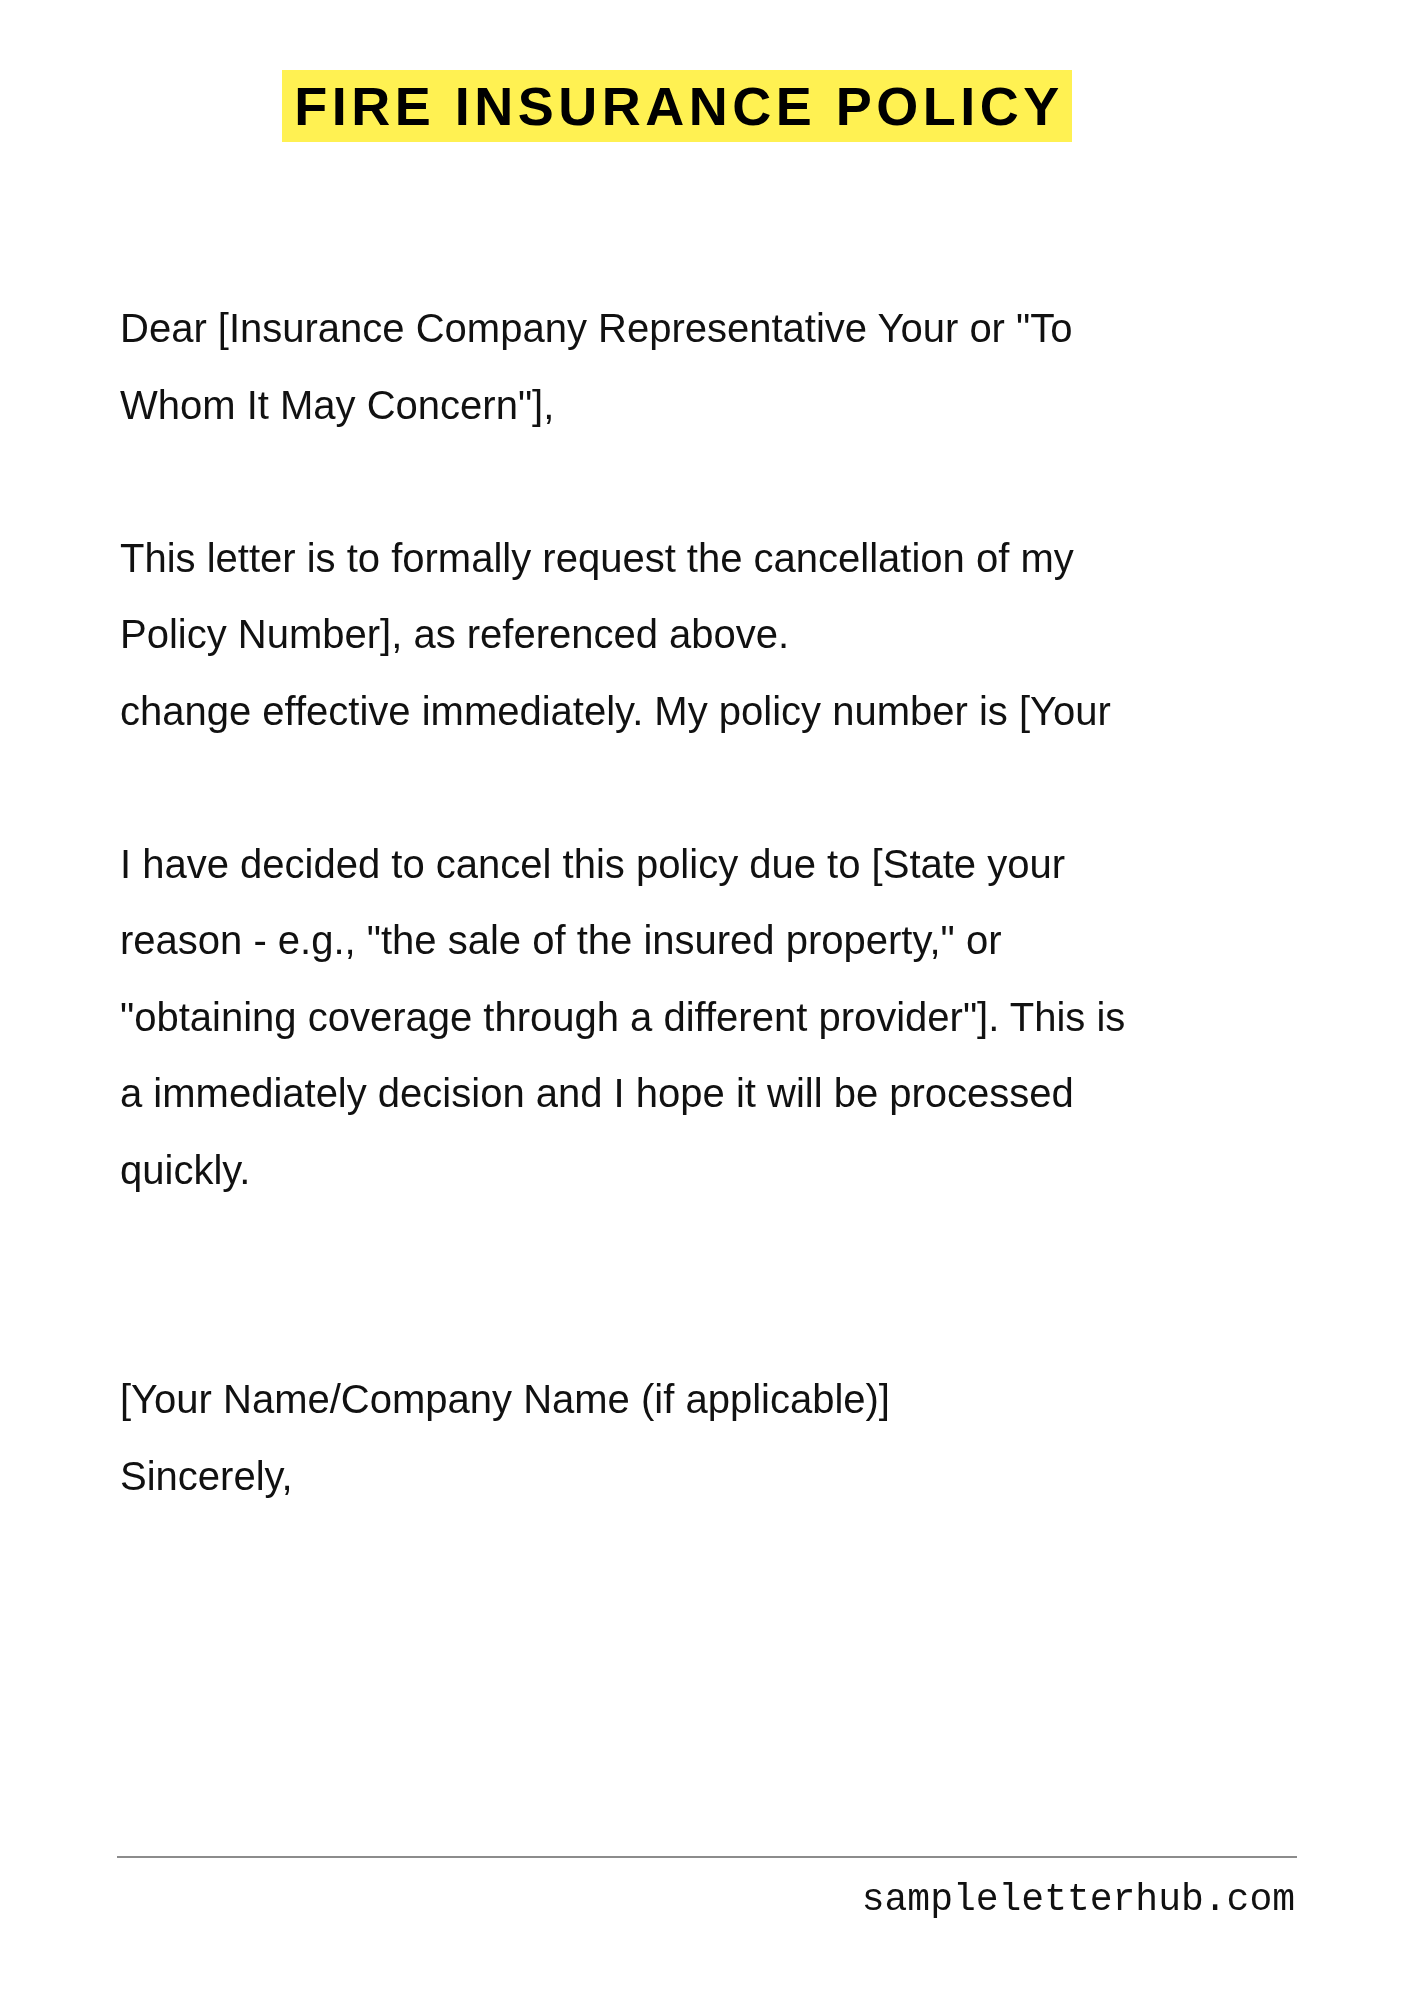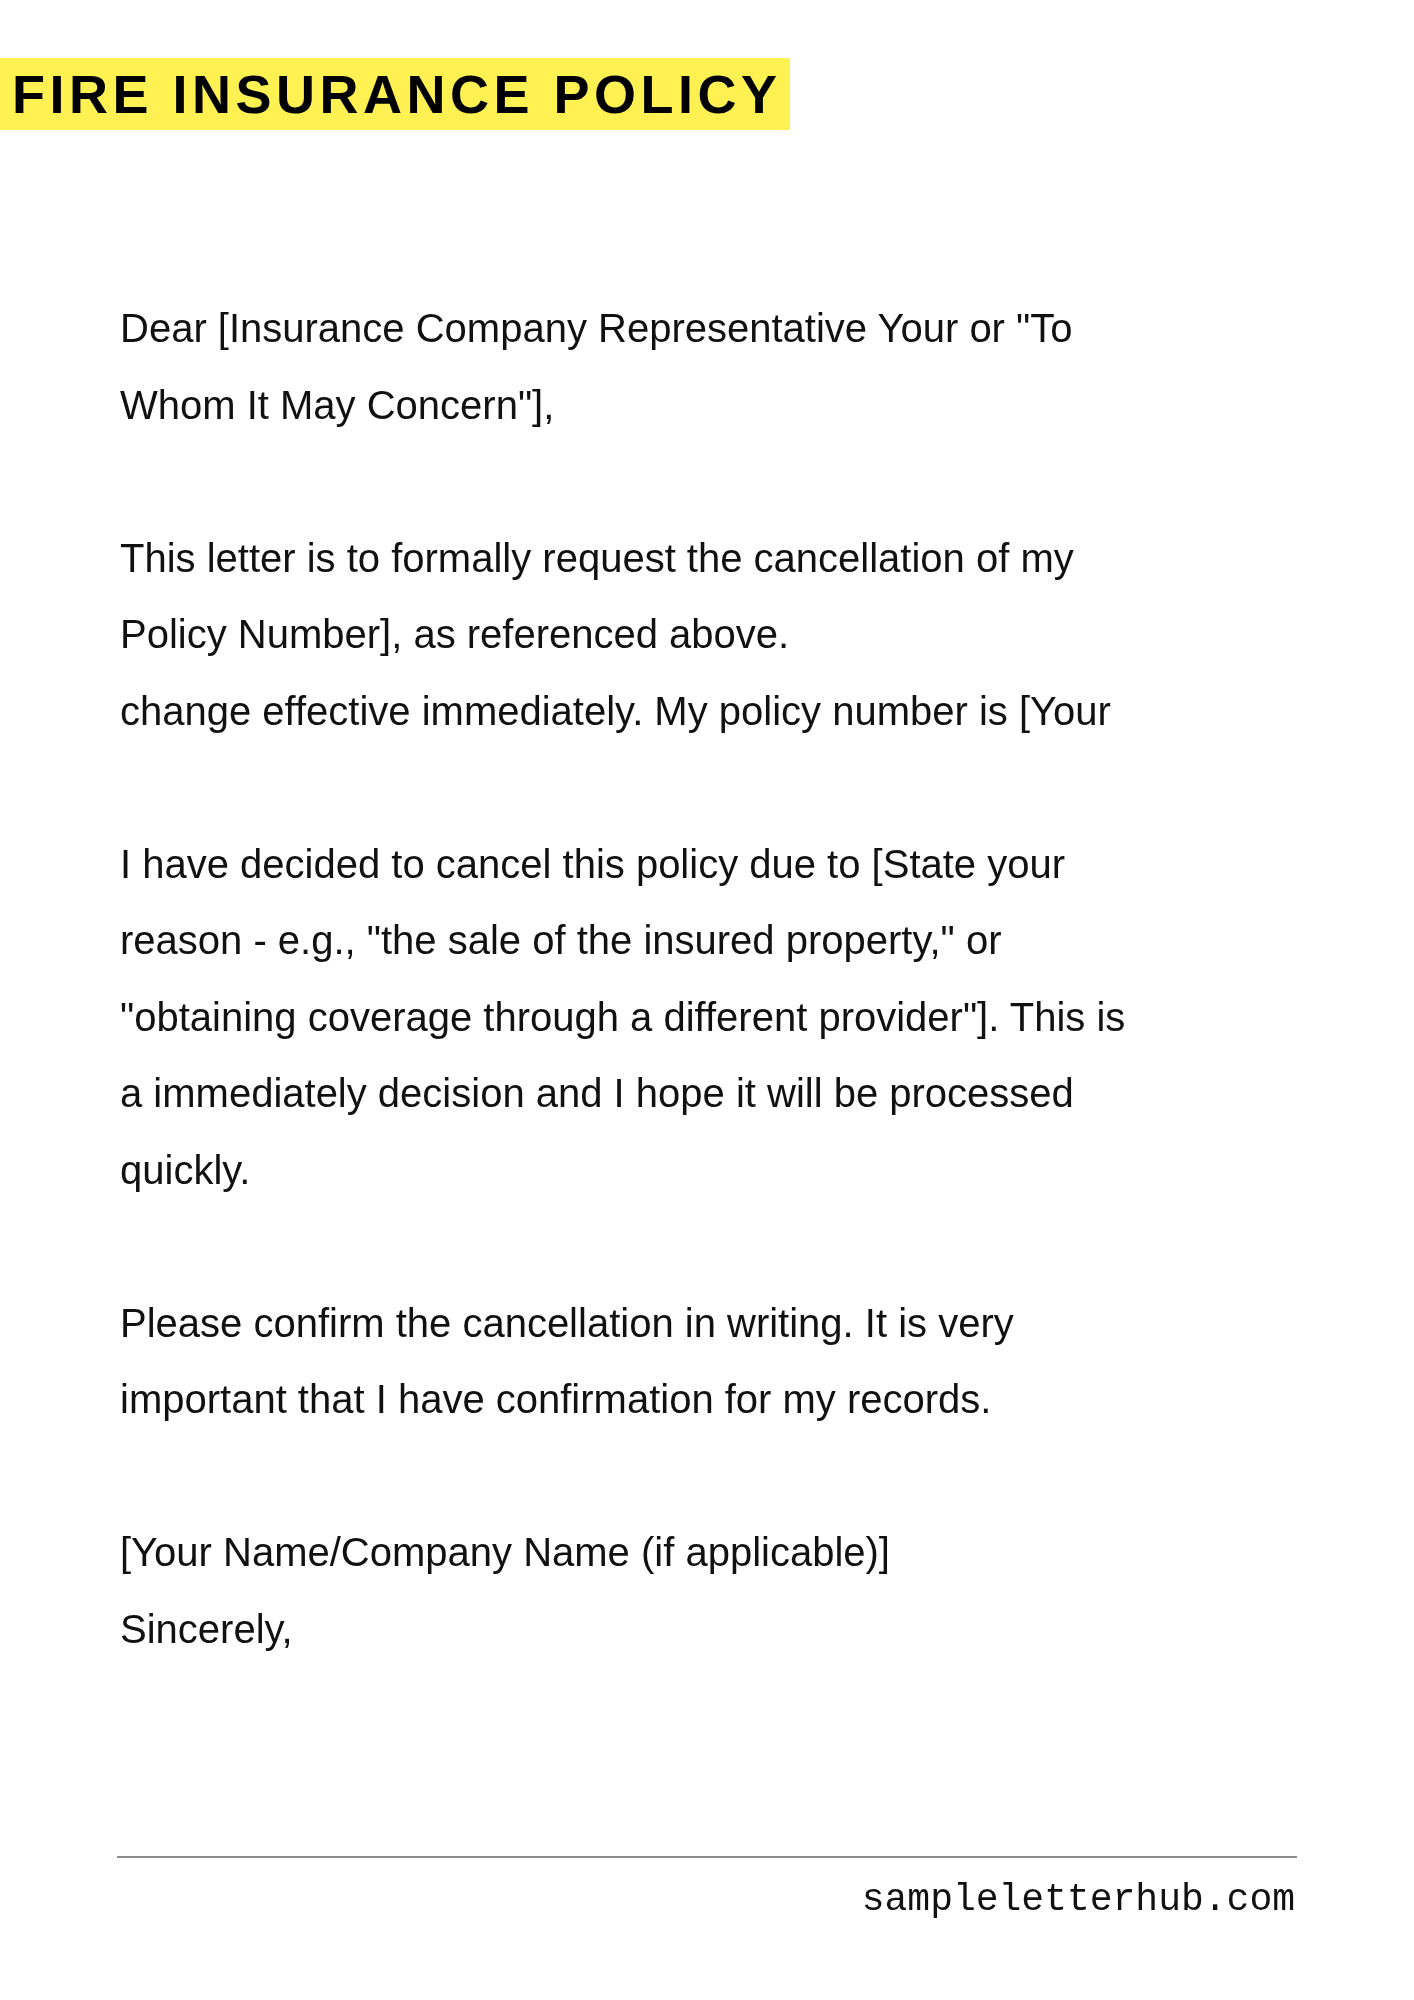--- a/index.html
+++ b/index.html
@@ -1,17 +1,17 @@
 <!DOCTYPE html>
 <html><head>
 <meta charset="utf-8">
 <style>
   html, body { margin: 0; padding: 0; background: #ffffff; }
   body { width: 1414px; height: 2000px; position: relative; overflow: hidden; font-family: "Liberation Sans", sans-serif; color: #111111; }
-  .title-wrap { position: absolute; left: 0; top: 58px; width: 1354px; }
+  .title-wrap { position: absolute; left: 0; top: 70px; width: 1354px; text-align: center; }
   .title-line { display: inline-block; background: #FFF152; font-family: "Liberation Sans", sans-serif; font-weight: 700; font-size: 54px; letter-spacing: 4.5px; line-height: 72px; height: 72px; padding: 0 8px 0 12px; color: #000000; white-space: nowrap; }
   .title-row { height: 73px; }
   .body { position: absolute; left: 120px; top: 290px; width: 1260px; }
   .line { font-size: 40px; line-height: 76.5px; height: 76.5px; white-space: nowrap; color: #111111; }
   .blank { height: 76.5px; }
   .rule { position: absolute; left: 117px; top: 1856px; width: 1180px; height: 2px; background: #8c8c8c; }
   .site { position: absolute; right: 119px; top: 1878px; font-family: Liberation Mono, monospace; font-size: 38px; color: #111111; white-space: nowrap; }
 </style>
 </head>
 <body>
@@ -36,24 +36,20 @@
 
   <div>
     <div class="line">I have decided to cancel this policy due to [State your</div>
     <div class="line">reason - e.g., "the sale of the insured property," or</div>
     <div class="line">"obtaining coverage through a different provider"]. This is</div>
     <div class="line">a immediately decision and I hope it will be processed</div>
     <div class="line">quickly.</div>
   </div>
   <div class="blank"></div>
 
-  <div>
-    <div class="line">Please confirm the cancellation in writing. It is very</div>
-    <div class="line">important that I have confirmation for my records.</div>
-  </div>
   <div class="blank"></div>
 
   <div class="line">[Your Name/Company Name (if applicable)]</div>
   <div class="line">Sincerely,</div>
 </div>
 
 <div class="rule"></div>
 <div class="site">sampleletterhub.com</div>
 
 </body></html>

